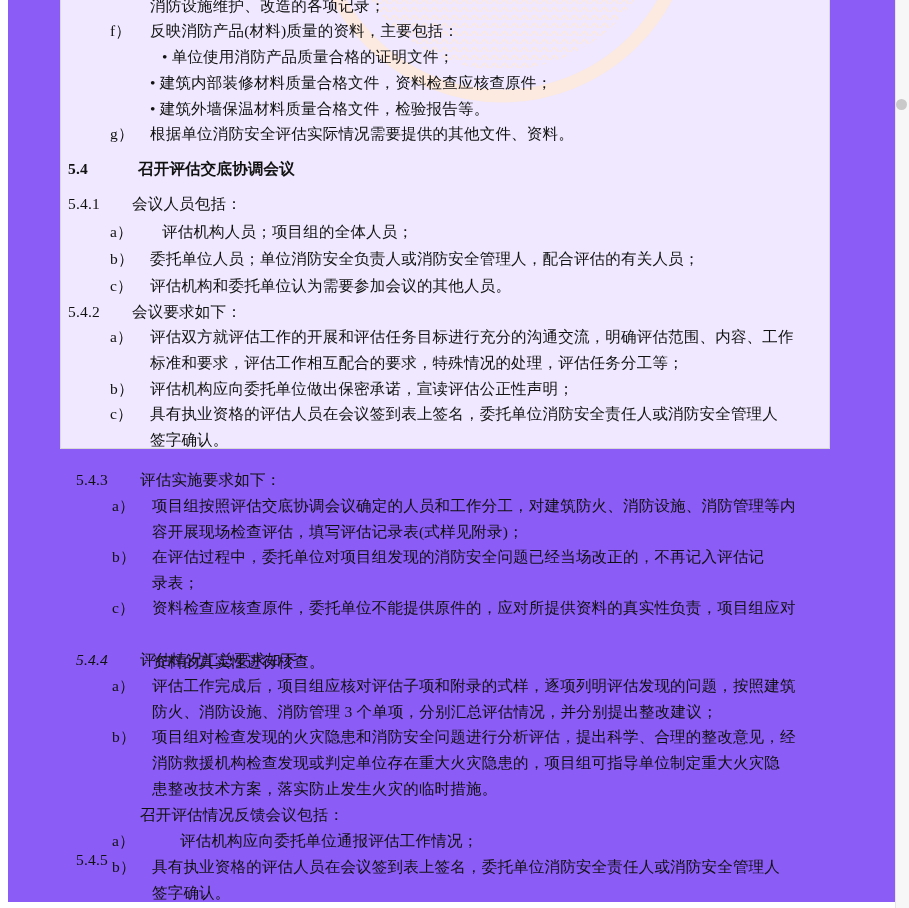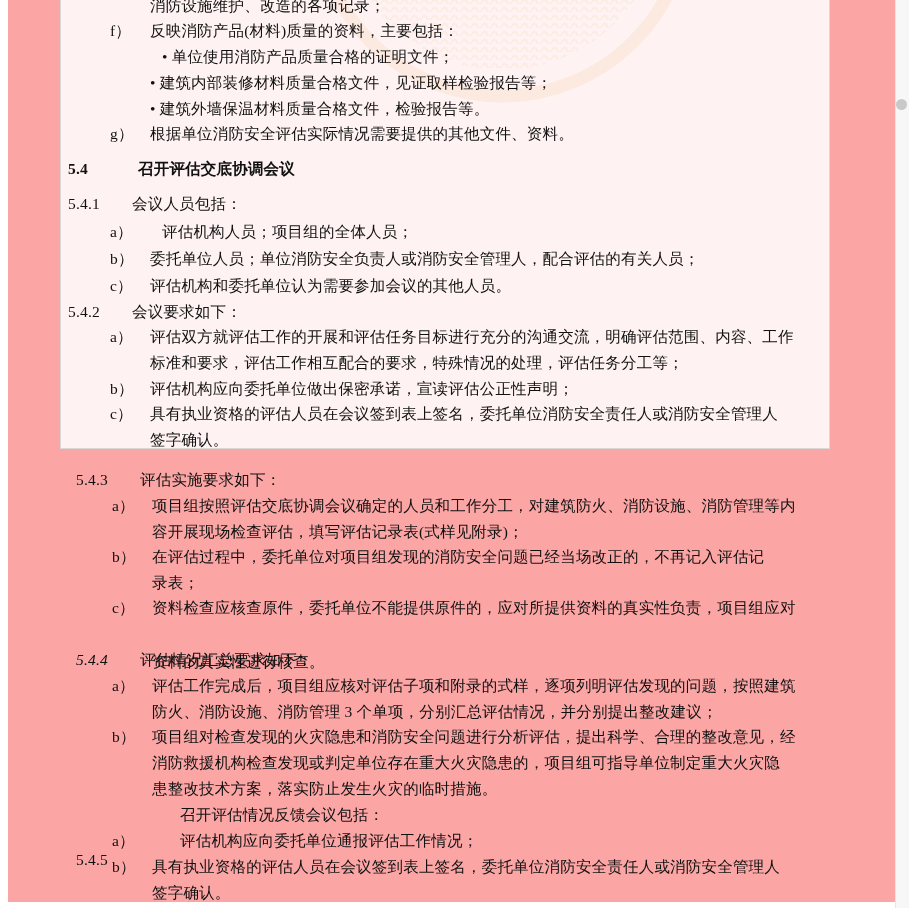--- a/index.html
+++ b/index.html
@@ -15,21 +15,21 @@
     font-family: "Liberation Serif", "DejaVu Serif", serif;
     color: #111111;
   }
 
   
   #page {
     position: absolute;
     left: 0; top: 0;
     width: 909px;
     height: 908px;
-    background: #fca5a5;
+    background: #8b5cf6;
   }
 
   
   #watermark {
     position: absolute;
     left: 292px;
     top: -300px;
     width: 420px;
     height: 420px;
     pointer-events: none;
@@ -139,21 +139,21 @@
   <div class="selection-block"></div>
 
   <div class="content">
 
     <div class="line" style="left:150px; top:-4px;">消防设施维护、改造的各项记录；</div>
 
     <div class="line num" style="left:110px; top:21px;">f）</div>
     <div class="line" style="left:150px; top:21px;">反映消防产品(材料)质量的资料，主要包括：</div>
 
     <div class="line" style="left:162px; top:47px;"><span>•&nbsp;</span><span>单位使用消防产品质量合格的证明文件；</span></div>
-    <div class="line" style="left:150px; top:73px;"><span>•&nbsp;</span><span>建筑内部装修材料质量合格文件，见证取样检验报告等；</span></div>
+    <div class="line" style="left:150px; top:73px;"><span>•&nbsp;</span><span>建筑内部装修材料质量合格文件，资料检查应核查原件；</span></div>
     <div class="line" style="left:150px; top:99px;"><span>•&nbsp;</span><span>建筑外墙保温材料质量合格文件，检验报告等。</span></div>
 
     <div class="line num" style="left:110px; top:124px;">g）</div>
     <div class="line" style="left:150px; top:124px;">根据单位消防安全评估实际情况需要提供的其他文件、资料。</div>
 
     <div class="line heading num" style="left:68px; top:159px;">5.4</div>
     <div class="line heading" style="left:138px; top:159px;">召开评估交底协调会议</div>
 
     <div class="line num" style="left:68px; top:194px;">5.4.1</div>
     <div class="line" style="left:132px; top:194px;">会议人员包括：</div>
@@ -202,21 +202,21 @@
     <div class="line num" style="left:112px; top:676px;">a）</div>
     <div class="line" style="left:152px; top:676px;">评估工作完成后，项目组应核对评估子项和附录的式样，逐项列明评估发现的问题，按照建筑</div>
     <div class="line" style="left:152px; top:702px;">防火、消防设施、消防管理 3 个单项，分别汇总评估情况，并分别提出整改建议；</div>
 
     <div class="line num" style="left:112px; top:727px;">b）</div>
     <div class="line" style="left:152px; top:727px;">项目组对检查发现的火灾隐患和消防安全问题进行分析评估，提出科学、合理的整改意见，经</div>
     <div class="line" style="left:152px; top:753px;">消防救援机构检查发现或判定单位存在重大火灾隐患的，项目组可指导单位制定重大火灾隐</div>
     <div class="line" style="left:152px; top:779px;">患整改技术方案，落实防止发生火灾的临时措施。</div>
 
     <div class="line num" style="left:76px; top:850px;">5.4.5</div>
-    <div class="line" style="left:140px; top:805px;margin-left:40px;">召开评估情况反馈会议包括：</div>
+    <div class="line" style="left:140px; top:805px;">召开评估情况反馈会议包括：</div>
 
     <div class="line num" style="left:112px; top:831px;">a）</div>
     <div class="line" style="left:152px; top:831px;margin-left:28px;">评估机构应向委托单位通报评估工作情况；</div>
 
     <div class="line num" style="left:112px; top:857px;">b）</div>
     <div class="line" style="left:152px; top:857px;">具有执业资格的评估人员在会议签到表上签名，委托单位消防安全责任人或消防安全管理人</div>
     <div class="line" style="left:152px; top:883px;">签字确认。</div>
 
   </div>
 

